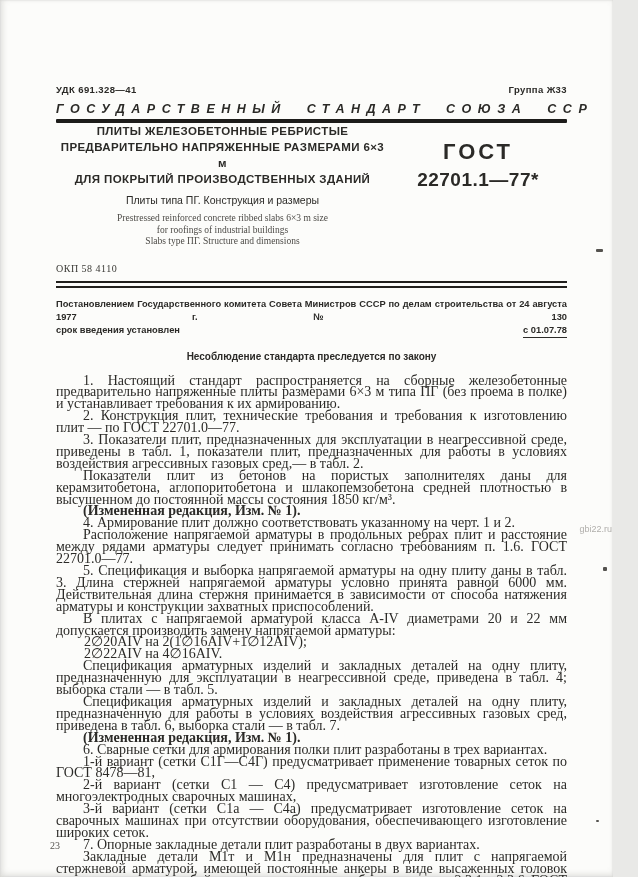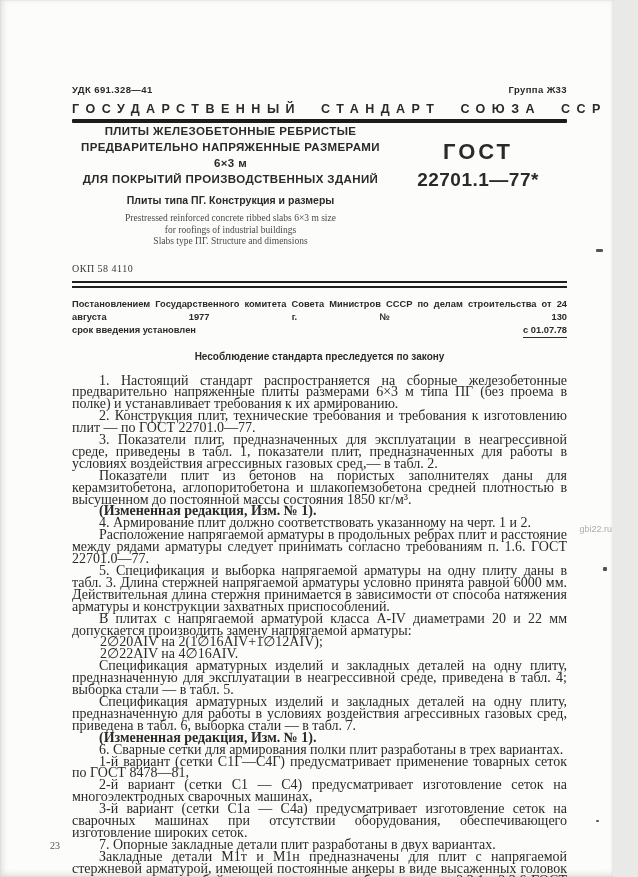--- a/index.html
+++ b/index.html
@@ -3,48 +3,48 @@
 <meta charset="utf-8">
 <style>
   html,body{margin:0;padding:0;background:#e9e9e7;}
   .page{
     position:relative;
     width:613px;height:877px;
     box-sizing:border-box;
     background:#fcfcfa;
     color:#2b2a27;
     font-family:"Liberation Serif", serif;
-    padding:84px 46px 0 72px;
+    padding:84px 46px 0 56px;
     box-shadow:inset 0 0 2px #cfcfcc, inset 2px -2px 6px rgba(160,160,155,.35);
     overflow:hidden;
   }
   .meta-row{
     display:flex;justify-content:space-between;
     font-family:"Liberation Sans", sans-serif;
     font-weight:bold;font-size:9.5px;letter-spacing:.4px;
   }
   .org-header{
     margin-top:7px;
     font-family:"Liberation Sans", sans-serif;
     font-weight:bold;font-size:12.5px;
     letter-spacing:6.5px;word-spacing:10px;
     white-space:nowrap;
-    text-align:justify;text-align-last:justify;
+    text-align:justify;text-align-last:justify;font-style:italic;
   }
   .org-bar{margin-top:3px;height:4px;background:#1d1c1a;border-radius:1px;}
   .title-zone{display:flex;}
   .title-left{flex:1;text-align:center;}
   .title-main{
     font-family:"Liberation Sans", sans-serif;
     font-weight:bold;font-size:11.5px;line-height:16px;letter-spacing:.4px;
   }
   .title-sub{
     margin-top:7px;
     font-family:"Liberation Sans", sans-serif;
-    font-weight:bold;font-size:10.5px;
+    font-weight:normal;font-size:10.5px;
   }
   .title-eng{margin-top:7px;font-size:9.5px;line-height:11.5px;color:#4c4a46;}
   .gost-block{
     width:178px;flex:0 0 178px;text-align:center;
     font-family:"Liberation Sans", sans-serif;font-weight:bold;
     padding-top:16px;
   }
   .gost-label{font-size:22px;letter-spacing:3px;line-height:26px;}
   .gost-number{font-size:19px;letter-spacing:.5px;line-height:30px;}
   .okp-line{margin-top:15px;font-size:10px;letter-spacing:.5px;color:#3a3935;}

